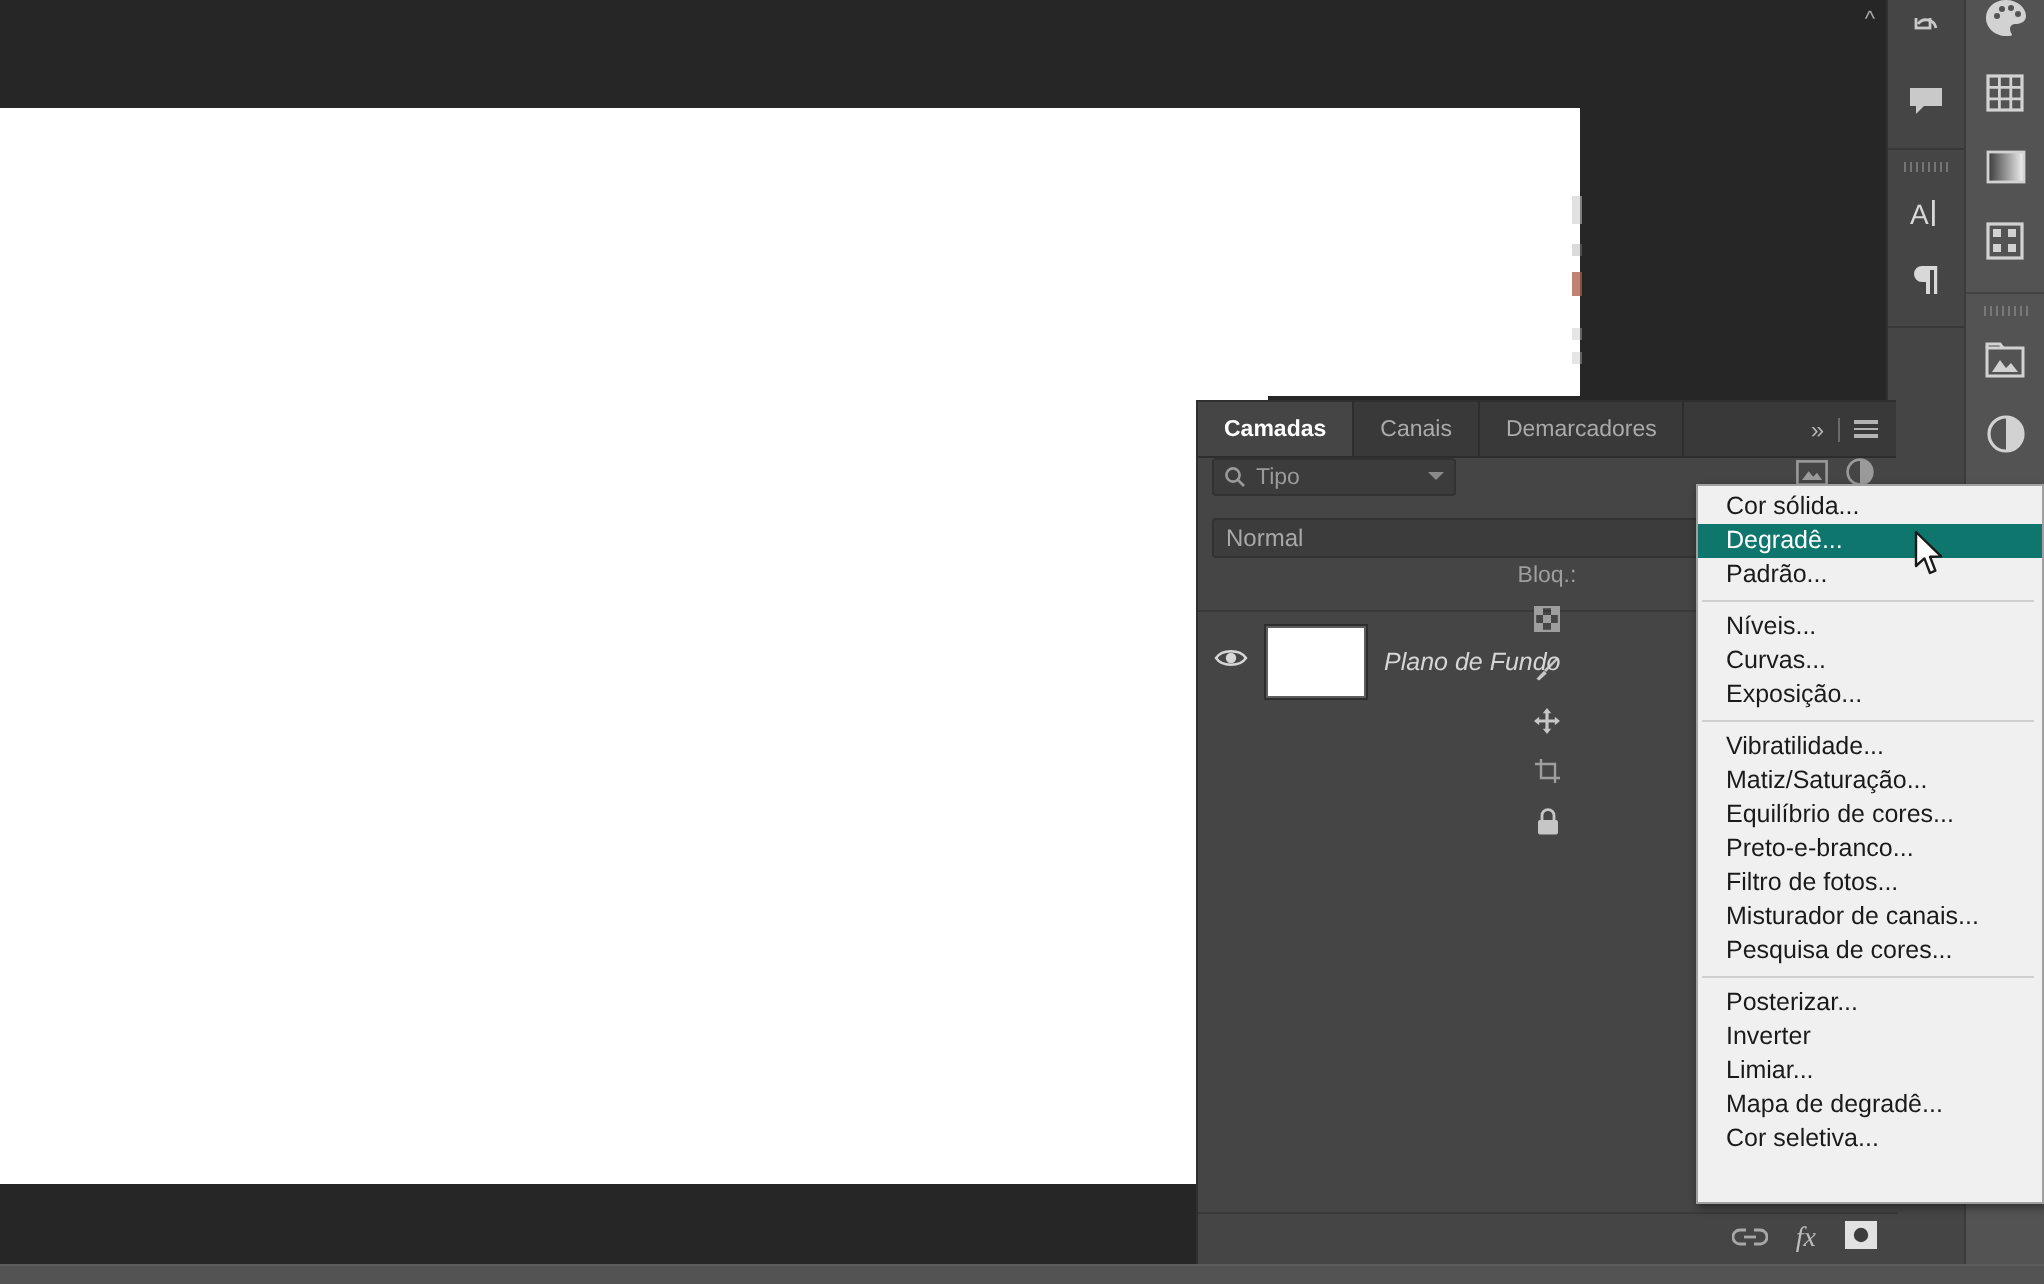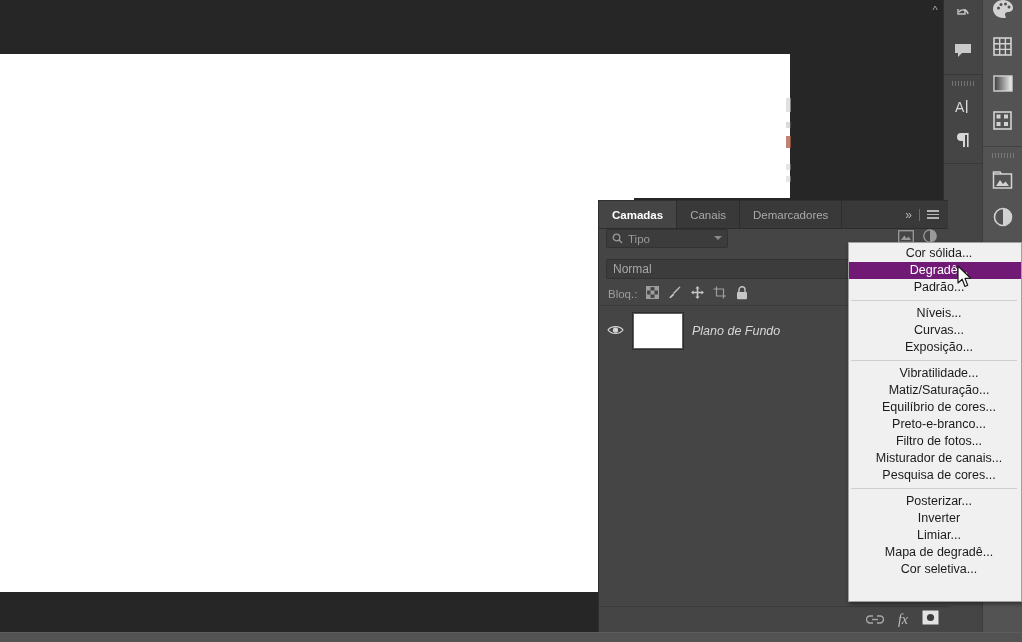--- a/index.html
+++ b/index.html
@@ -118,21 +118,21 @@
     color:#a8a8a8; font-size:12px; position:relative;
   }
   #blend-select .caret {
     position:absolute; right:6px; top:7px;
     border-left:4px solid transparent; border-right:4px solid transparent;
     border-top:4px solid #8a8a8a;
   }
 
   #lock-row {
     height:24px; display:flex; align-items:center; padding:0 9px; gap:9px;
-    color:#9e9e9e; font-size:11.5px; border-bottom:1px solid #393939;
+    color:#9e9e9e; font-size:11.5px; border-bottom:1px solid #393939;flex-direction:column;
   }
 
   #layer-list { padding-top:4px; }
   .layer-row {
     height:42px; display:flex; align-items:center; gap:9px; padding:0 8px;
   }
   .layer-thumb {
     width:50px; height:36px; background:#ffffff;
     border:1px solid #5e5e5e; outline:1px solid #2e2e2e;
   }
@@ -143,26 +143,26 @@
     background:#454545; border-top:1px solid #3a3a3a;
     display:flex; align-items:center; justify-content:flex-end;
     gap:14px; padding-right:10px;
   }
 
   
   #context-menu {
     position:absolute; left:848px; top:242px; width:174px; height:360px;
     background:#f0f0f0; border:1px solid #a0a0a0;
     box-shadow:1px 2px 4px rgba(0,0,0,.4);
-    padding:2px 0; font-size:12.5px; color:#1a1a1a;text-align:center;
+    padding:2px 0; font-size:12.5px; color:#1a1a1a;
   }
   .menu-item {
     height:17px; line-height:17px; padding:0 6px 0 14px; white-space:nowrap;
   }
-  .menu-item.selected { background:#701a75; color:#ffffff; }
+  .menu-item.selected { background:#0f766e; color:#ffffff; }
   .menu-sep { height:1px; margin:4px 4px 4px 2px; background:#cfcfcf; }
 
   #cursor { position:absolute; left:957px; top:265px; width:17px; height:24px; }
 </style>
 </head>
 <body>
 
 <div id="workspace">
 
   <div id="canvas-doc"></div>

